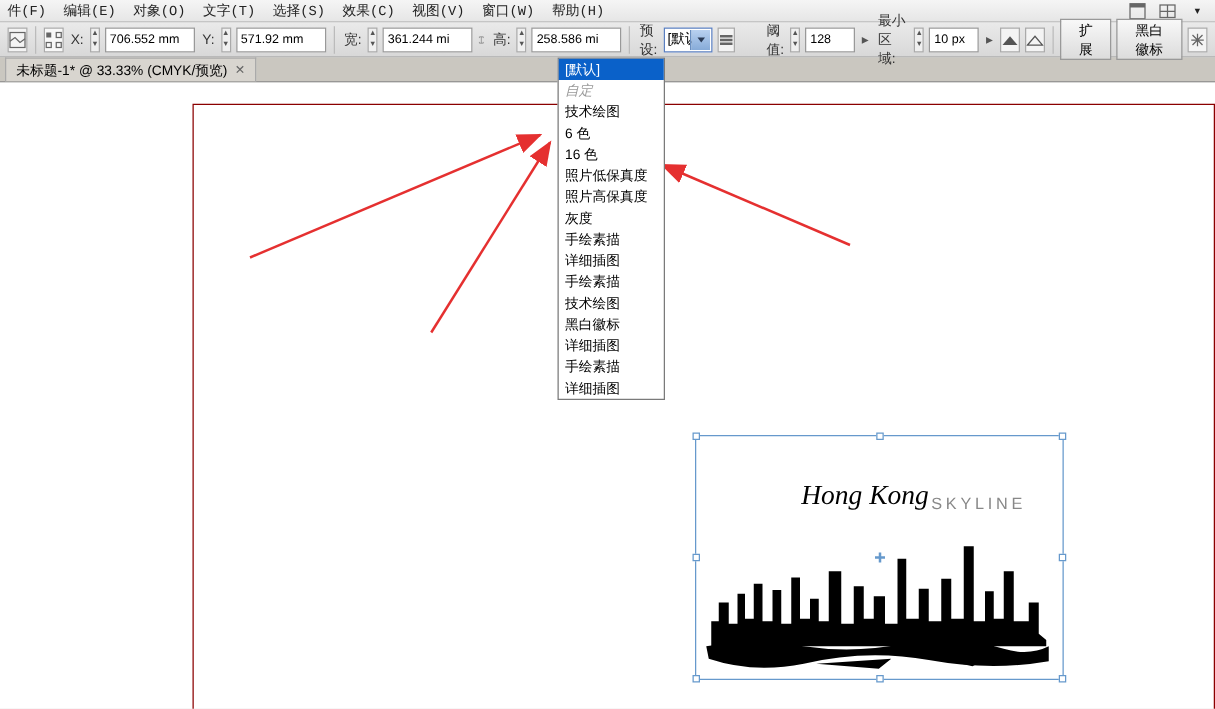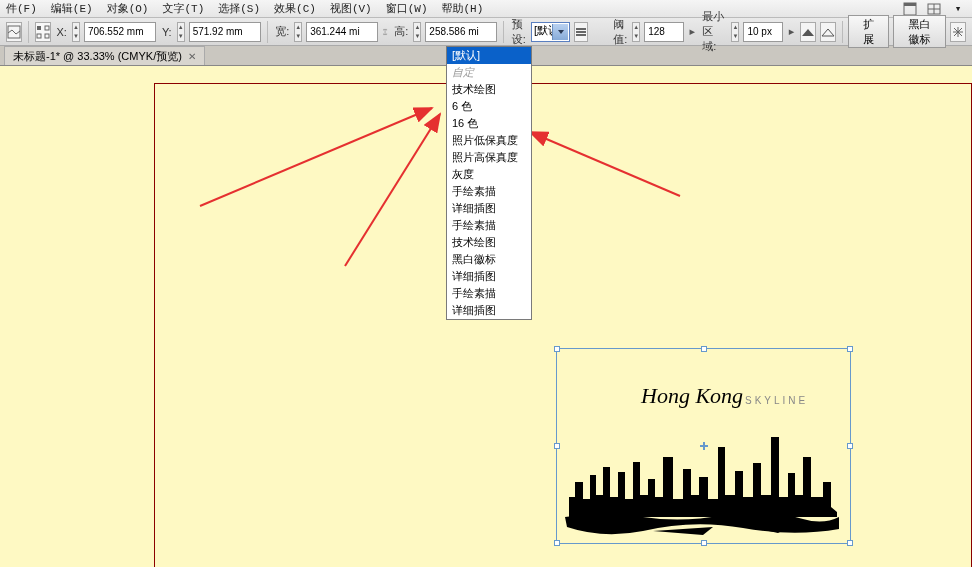--- a/index.html
+++ b/index.html
@@ -15,34 +15,34 @@
     .num-input { width: 72px; height: 20px; border: 1px solid #999; background: #fff; font-size: 10px; padding: 1px 3px; }
     .num-input.sm { width: 40px; }
     .preset-select { width: 70px; height: 20px; border: 1px solid #5a7fc0; background: #fff; font-size: 11px; padding: 0 2px; position: relative; }
     .preset-select::after { content: ""; position: absolute; right: 1px; top: 1px; bottom: 1px; width: 15px; background: linear-gradient(#b9d1f0,#87abd8); border-left: 1px solid #6a8fc0; }
     .preset-select .arrow { position: absolute; right: 5px; top: 7px; width: 0; height: 0; border-left: 3px solid transparent; border-right: 3px solid transparent; border-top: 4px solid #2a3a55; z-index: 2; }
     .btn { height: 33px; padding: 0 14px; background: linear-gradient(#f8f8f8,#dcdcdc); border: 1px solid #999; display: flex; align-items: center; justify-content: center; font-size: 11px; }
     .lk { width: 12px; height: 12px; }
     .tabbar { height: 20px; background: #cac7c0; display: flex; align-items: flex-end; border-bottom: 1px solid #888; }
     .tab { height: 19px; padding: 2px 8px; background: #d8d5cf; border: 1px solid #aaa; border-bottom: none; font-size: 11px; display: flex; align-items: center; gap: 6px; margin-left: 4px; }
     .tab .x { font-size: 10px; color: #666; }
-    .canvas-area { position: relative; background: #fef9c3; width: 100%; height: calc(567px - 18px - 28px - 20px); }
+    .canvas-area { position: relative; background: #ffffff; width: 100%; height: calc(567px - 18px - 28px - 20px); }
     .artboard-border { position: absolute; left: 154px; top: 17px; width: 818px; height: 540px; border: 1px solid #8b0000; }
     .image-sel { position: absolute; left: 556px; top: 282px; width: 295px; height: 196px; border: 1px solid #6699cc; }
     .sel-handle { position: absolute; width: 6px; height: 6px; background: #fff; border: 1px solid #6699cc; }
     .sh-tl { top: -3px; left: -3px; } .sh-tr { top: -3px; right: -3px; }
     .sh-bl { bottom: -3px; left: -3px; } .sh-br { bottom: -3px; right: -3px; }
     .sh-tm { top: -3px; left: 50%; margin-left: -3px; } .sh-bm { bottom: -3px; left: 50%; margin-left: -3px; }
     .sh-ml { left: -3px; top: 50%; margin-top: -3px; } .sh-mr { right: -3px; top: 50%; margin-top: -3px; }
     .center-mark { position: absolute; left: 50%; top: 50%; width: 8px; height: 8px; margin: -4px 0 0 -4px; }
     .center-mark::before, .center-mark::after { content: ""; position: absolute; background: #6699cc; }
     .center-mark::before { left: 3px; top: 0; width: 2px; height: 8px; }
     .center-mark::after { top: 3px; left: 0; height: 2px; width: 8px; }
     .hk-text { position: absolute; top: 34px; left: 84px; font-family: "Brush Script MT", cursive; font-size: 22px; font-style: italic; color: #000; }
-    .hk-sub { position: absolute; top: 46px; left: 188px; font-size: 10px; letter-spacing: 3px; color: #888; }
+    .hk-sub { position: absolute; top: 46px; left: 188px; font-size: 13px; letter-spacing: 3px; color: #888; }
     .city { position: absolute; left: 6px; bottom: 6px; width: 280px; height: 110px; }
     .dropdown { position: absolute; left: 446px; top: 46px; width: 86px; background: #fff; border: 1px solid #7a7a7a; z-index: 50; font-size: 11px; }
     .dropdown .item { padding: 1px 5px; white-space: nowrap; }
     .dropdown .item.disabled { color: #999; font-style: italic; }
     .dropdown .item.selected { background: #0a61c9; color: #fff; }
     .arrows-svg { position: absolute; left: 0; top: 0; pointer-events: none; }
     .updown { display: inline-flex; flex-direction: column; width: 12px; height: 20px; border: 1px solid #aaa; background: #f0f0f0; }
     .updown span { flex: 1; display: flex; align-items: center; justify-content: center; font-size: 6px; color: #555; }
     .axis-icon { width: 20px; height: 20px; border: 1px solid #aaa; background: #f8f8f8; display: inline-flex; align-items: center; justify-content: center; }
   </style>

